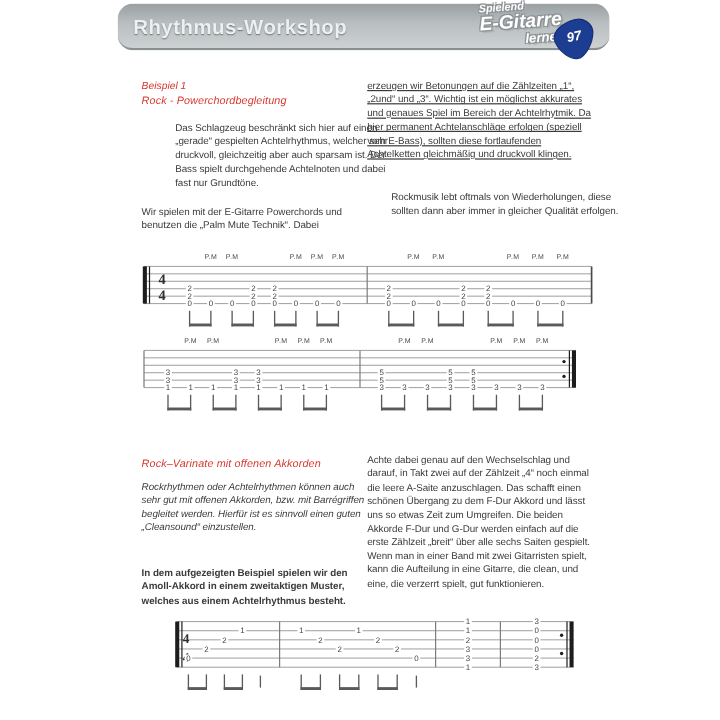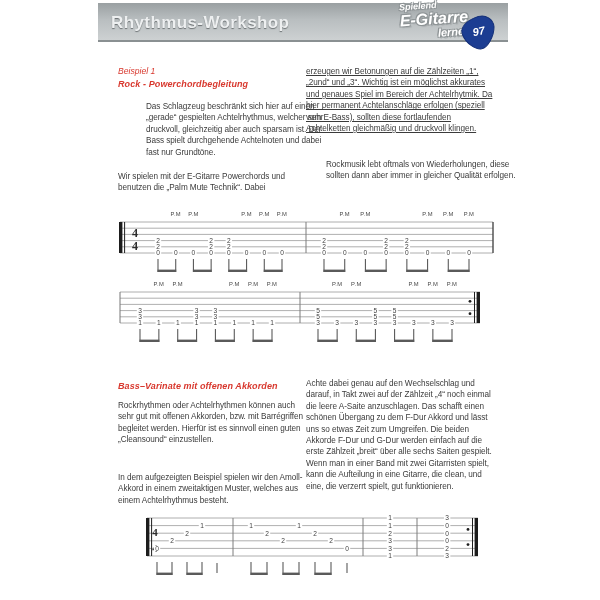--- a/index.html
+++ b/index.html
@@ -7,20 +7,21 @@
     width:600px;height:600px;position:relative;overflow:hidden;
     background:#ffffff;
     font-family:"Liberation Sans", sans-serif;
     -webkit-font-smoothing:antialiased;
   }
   
   .header-bar{
     position:absolute;left:98px;top:3px;width:410px;height:37px;
     background:linear-gradient(180deg,#9aa0a2 0%,#b9bec0 45%,#cdd1d2 100%);
     border-bottom:2px solid #8a9092;
+    border-radius:13px;
   }
   .header-title{
     position:absolute;left:13px;top:0;height:37px;line-height:39px;
     font-size:17px;font-weight:bold;color:#edeff0;letter-spacing:.4px;
     text-shadow:0 1px 1px rgba(80,86,88,.75);
     white-space:nowrap;
   }
   .logo{
     position:absolute;left:394px;top:1px;width:80px;
     transform:rotate(-4deg);text-align:center;color:#ffffff;
@@ -35,21 +36,21 @@
     position:absolute;left:461px;top:16px;width:36px;height:34px;
     transform:rotate(-12deg);
   }
   .pick .num{
     position:absolute;left:0;top:9px;width:36px;text-align:center;
     color:#fff;font-size:11px;font-weight:bold;font-style:italic;
   }
   
   .txt{position:absolute;font-size:8.2px;line-height:11.4px;color:#3b3b3b;letter-spacing:-0.05px;}
   .red-it{position:absolute;font-size:8.6px;font-style:italic;color:#d8382e;}
-  .red-head{position:absolute;font-size:9px;font-weight:bold;font-style:italic;color:#d8382e;letter-spacing:.1px;}
+  .red-head{position:absolute;font-size:9px;font-weight:normal;font-style:italic;color:#d8382e;letter-spacing:.1px;}
   .tabwrap{position:absolute;}
 </style>
 </head>
 <body>
 
 <div class="header-bar">
   <div class="header-title">Rhythmus-Workshop</div>
 </div>
 <div class="logo">
   <span class="l1">Spielend</span>
@@ -273,23 +274,23 @@
       <rect x="276.07142857142856" y="65.6" width="20.142857142857167" height="2.4" fill="#5a5a5a"></rect>
       <line x1="314.8571428571429" y1="55" x2="314.8571428571429" y2="68" stroke="#5a5a5a" stroke-width="1.1"></line>
       <line x1="334" y1="55" x2="334" y2="68" stroke="#5a5a5a" stroke-width="1.1"></line>
       <rect x="314.3571428571429" y="65.6" width="20.14285714285711" height="2.4" fill="#5a5a5a"></rect>
       <circle cx="352" cy="27.3" r="1.4" fill="#1d1d1d"></circle>
       <circle cx="352" cy="39.7" r="1.4" fill="#1d1d1d"></circle>
       <line x1="356.5" y1="18" x2="356.5" y2="49" stroke="#1d1d1d" stroke-width="1"></line>
       <rect x="358.6" y="18" width="3.4" height="31" fill="#1d1d1d"></rect>
     </svg></div>
 
-<div class="red-head" style="left:118px;top:381px;">Bass–Varinate mit offenen Akkorden</div>
-<div class="txt" style="left:118px;top:400px;width:186px;">Rockrhythmen oder Achtelrhythmen können auch sehr gut mit offenen Akkorden, bzw. mit Barrégriffen begleitet werden. Hierfür ist es sinnvoll einen guten „Cleansound“ einzustellen.</div>
-<div class="txt" style="left:118px;top:472px;width:186px;">In dem aufgezeigten Beispiel spielen wir den Amoll-Akkord in einem zweitaktigen Muster, welches aus einem Achtelrhythmus besteht.</div>
+<div class="red-head" style="left:118px;top:381px;">Rock–Varinate mit offenen Akkorden</div>
+<div class="txt" style="left:118px;top:400px;width:186px;font-style:italic;">Rockrhythmen oder Achtelrhythmen können auch sehr gut mit offenen Akkorden, bzw. mit Barrégriffen begleitet werden. Hierfür ist es sinnvoll einen guten „Cleansound“ einzustellen.</div>
+<div class="txt" style="left:118px;top:472px;width:186px;font-weight:bold;">In dem aufgezeigten Beispiel spielen wir den Amoll-Akkord in einem zweitaktigen Muster, welches aus einem Achtelrhythmus besteht.</div>
 <div class="txt" style="left:306px;top:378px;width:190px;">Achte dabei genau auf den Wechselschlag und darauf, in Takt zwei auf der Zählzeit „4“ noch einmal die leere A-Saite anzuschlagen. Das schafft einen schönen Übergang zu dem F-Dur Akkord und lässt uns so etwas Zeit zum Umgreifen. Die beiden Akkorde F-Dur und G-Dur werden einfach auf die erste Zählzeit „breit“ über alle sechs Saiten gespielt. Wenn man in einer Band mit zwei Gitarristen spielt, kann die Aufteilung in eine Gitarre, die clean, und eine, die verzerrt spielt, gut funktionieren.</div>
 
 <div class="tabwrap" style="left:145px;top:500px;" id="tab-2"><svg width="340" height="100">
       <line x1="2" y1="18" x2="333" y2="18" stroke="#9b9b9b" stroke-width="0.8"></line>
       <line x1="2" y1="25.6" x2="333" y2="25.6" stroke="#9b9b9b" stroke-width="0.8"></line>
       <line x1="2" y1="33.2" x2="333" y2="33.2" stroke="#9b9b9b" stroke-width="0.8"></line>
       <line x1="2" y1="40.8" x2="333" y2="40.8" stroke="#9b9b9b" stroke-width="0.8"></line>
       <line x1="2" y1="48.4" x2="333" y2="48.4" stroke="#9b9b9b" stroke-width="0.8"></line>
       <line x1="2" y1="56" x2="333" y2="56" stroke="#9b9b9b" stroke-width="0.8"></line>
       <rect x="1" y="18" width="3.4" height="38" fill="#1d1d1d"></rect>

